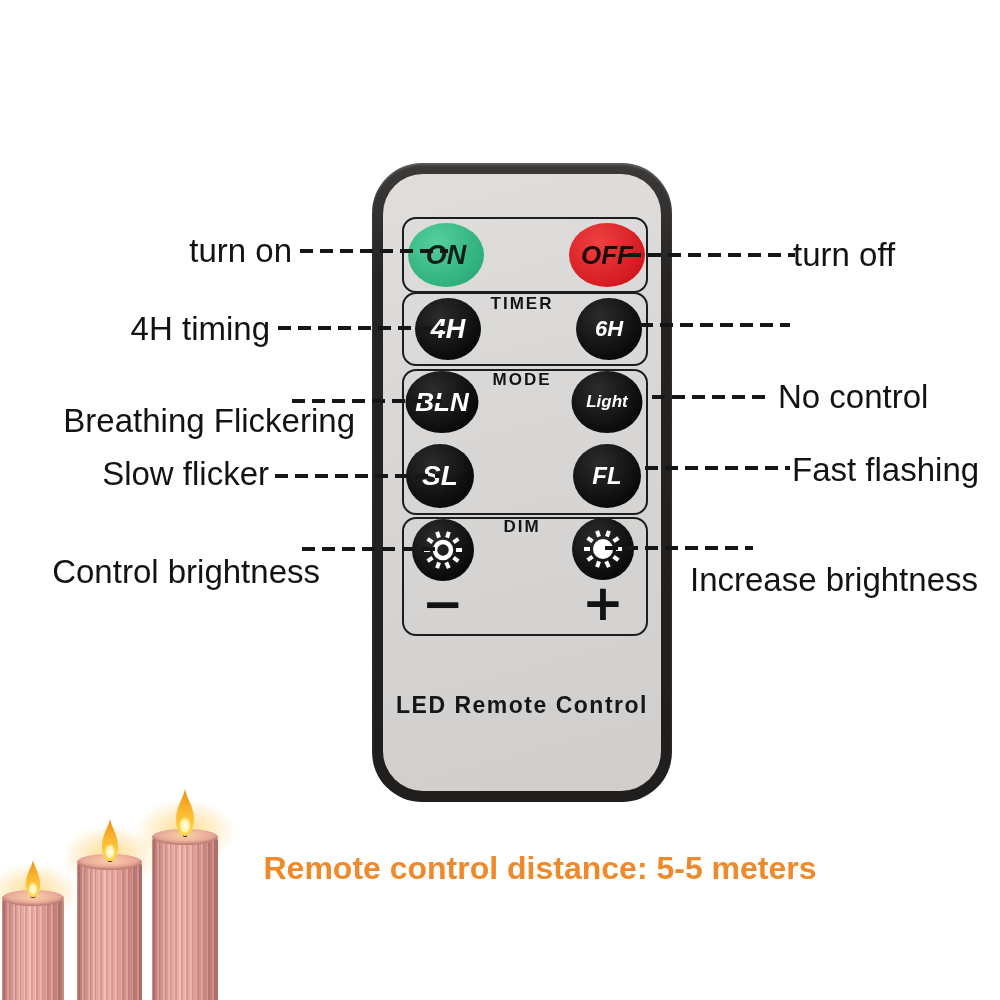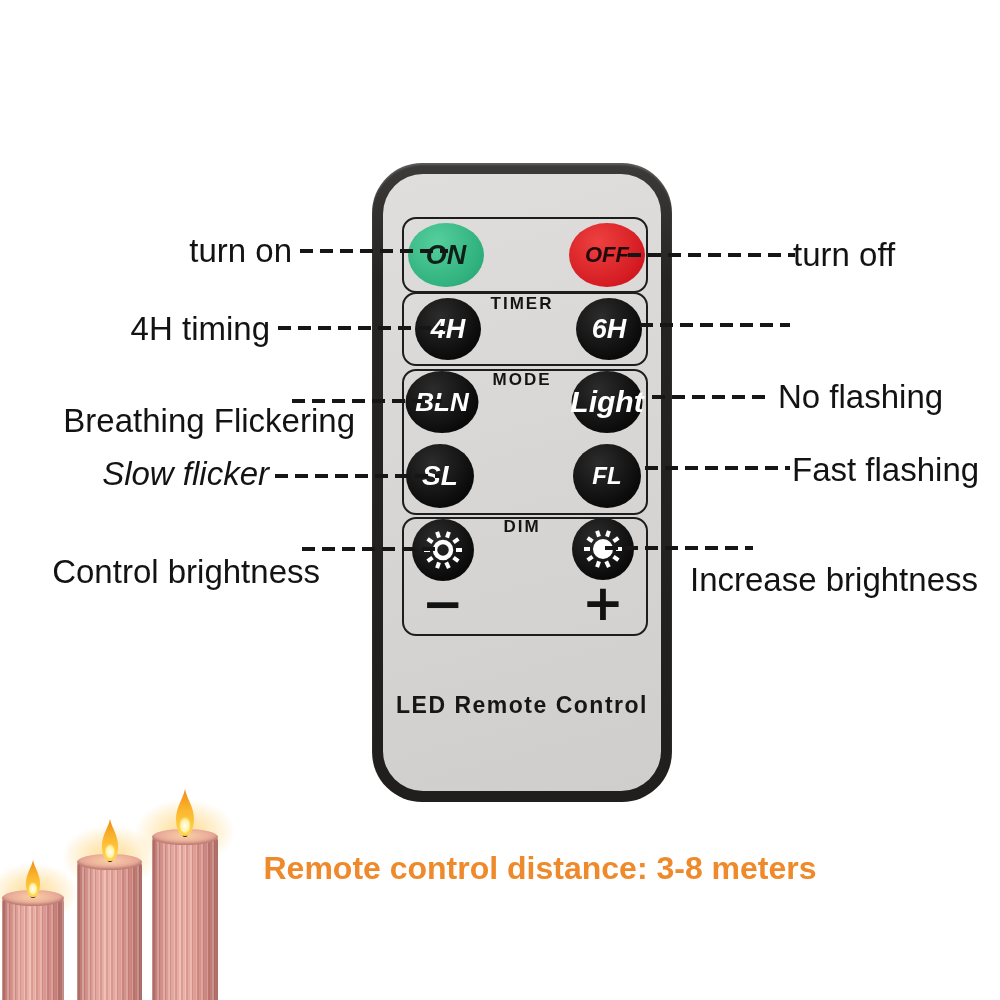--- a/index.html
+++ b/index.html
@@ -15,21 +15,21 @@
   .sec{position:absolute;border:2.5px solid #1d1d1d;border-radius:14px;}
   .sec-title{position:absolute;left:0;right:0;text-align:center;transform:translateY(-50%);
           font-weight:bold;font-size:17px;letter-spacing:2px;color:#141414;}
   .btn{position:absolute;transform:translate(-50%,-50%);display:flex;align-items:center;
           justify-content:center;border-radius:50%;font-style:italic;}
   .btn-black{background:radial-gradient(circle at 38% 30%,#2c2c2c,#0a0a0a 72%);
           color:#fff;font-weight:bold;}
   .btn-on{background:radial-gradient(circle at 38% 30%,#55cf9d,#2cae7a 75%);
           color:#0e2018;font-weight:bold;font-size:27px;}
   .btn-off{background:radial-gradient(circle at 38% 30%,#ee4140,#d2181f 75%);
-          color:#200a0a;font-weight:bold;font-size:22px;}
+          color:#200a0a;font-weight:bold;font-size:26px;}
   #brand{position:absolute;left:0;right:0;top:542px;transform:translateY(-50%);text-align:center;
           font-weight:bold;font-size:23px;letter-spacing:1.5px;color:#161616;}
   .pm{position:absolute;transform:translate(-50%,-50%);font-family:"DejaVu Sans",sans-serif;
           font-weight:bold;font-size:50px;color:#121212;line-height:1;}
 
   
   .callout{position:absolute;font-size:33px;color:#131313;white-space:nowrap;
           transform:translateY(-50%);z-index:20;}
   .callout.right-align{transform:translate(0,-50%);}
   .dash{position:absolute;height:4px;z-index:30;
@@ -83,24 +83,24 @@
     <div class="sec" style="left:30px;top:354px;width:242px;height:115px;"></div>
 
     <div class="sec-title" style="top:141px;">TIMER</div>
     <div class="sec-title" style="top:217px;">MODE</div>
     <div class="sec-title" style="top:364px;">DIM</div>
 
     <div class="btn btn-on" style="left:74px;top:92px;width:76px;height:64px;">ON</div>
     <div class="btn btn-off" style="left:235px;top:92px;width:76px;height:64px;">OFF</div>
 
     <div class="btn btn-black" style="left:76px;top:166px;width:66px;height:62px;font-size:27px;">4H</div>
-    <div class="btn btn-black" style="left:237px;top:166px;width:66px;height:62px;font-size:27px;">6H</div>
+    <div class="btn btn-black" style="left:237px;top:166px;width:66px;height:62px;font-size:22px;">6H</div>
 
     <div class="btn btn-black" style="left:70px;top:239px;width:73px;height:62px;font-size:26px;">BLN</div>
-    <div class="btn btn-black" style="left:235px;top:239px;width:71px;height:62px;font-size:30px;font-weight:600;">Light</div>
+    <div class="btn btn-black" style="left:235px;top:239px;width:71px;height:62px;font-size:17px;font-weight:600;">Light</div>
     <div class="btn btn-black" style="left:68px;top:313px;width:68px;height:64px;font-size:28px;">SL</div>
     <div class="btn btn-black" style="left:235px;top:313px;width:68px;height:64px;font-size:24px;">FL</div>
 
     <div class="btn btn-black" style="left:71px;top:387px;width:62px;height:62px;">
       <span style="display:flex;">
         <svg width="44" height="44" viewBox="0 0 44 44">
           <g stroke="#fff" stroke-width="4">
             <line x1="35" y1="22" x2="41" y2="22"></line>
               <line x1="32.5" y1="29.6" x2="37.4" y2="33.2"></line>
             <line x1="25.2" y1="34.4" x2="27.9" y2="40.1"></line>
@@ -149,29 +149,29 @@
   <div class="dash" style="left:292px;top:399px;width:150px;"></div>
   <div class="dash" style="left:652px;top:395px;width:120px;"></div>
   <div class="dash" style="left:275px;top:474px;width:165px;"></div>
   <div class="dash" style="left:645px;top:466px;width:145px;"></div>
   <div class="dash" style="left:302px;top:547px;width:140px;"></div>
   <div class="dash" style="left:605px;top:546px;width:148px;"></div>
 
   <div class="callout right-align" style="right:708px;top:251px;margin-left:24px;">turn on</div>
   <div class="callout right-align" style="right:730px;top:329px;">4H timing</div>
   <div class="callout right-align" style="right:645px;top:421px;">Breathing Flickering</div>
-  <div class="callout right-align" style="right:731px;top:474px;font-style:italic;">Slow flicker</div>
+  <div class="callout right-align" style="right:731px;top:474px;">Slow flicker</div>
   <div class="callout right-align" style="right:680px;top:572px;">Control brightness</div>
 
   <div class="callout" style="left:793px;top:255px;text-align:right;">turn off</div>
-  <div class="callout" style="left:778px;top:397px;">No flashing</div>
+  <div class="callout" style="left:778px;top:397px;">No control</div>
   <div class="callout" style="left:792px;top:470px;">Fast flashing</div>
   <div class="callout" style="left:690px;top:580px;">Increase brightness</div>
 
-  <div id="distance-note">Remote control distance: 3-8 meters</div>
+  <div id="distance-note">Remote control distance: 5-5 meters</div>
 
   <div class="glow" style="left:33px;top:893px;width:90px;height:60px;"></div>
   <div class="candle" style="left:2px;top:897px;width:62px;height:103px;">
     <div class="candle-top"></div>
   </div>
   <div class="wick" style="left:33px;top:889px;"></div>
   <svg class="flame" style="left:33px;top:860px;" width="16" height="38" viewBox="0 0 20 48">
     <path d="M10 0 C12 10 19 18 19 30 C19 41 15 47 10 47 C5 47 1 41 1 30 C1 18 8 10 10 0 Z" fill="url(#gFlame)"></path>
     <ellipse cx="10" cy="36" rx="5.5" ry="8" fill="url(#gCore)"></ellipse>
   </svg>

